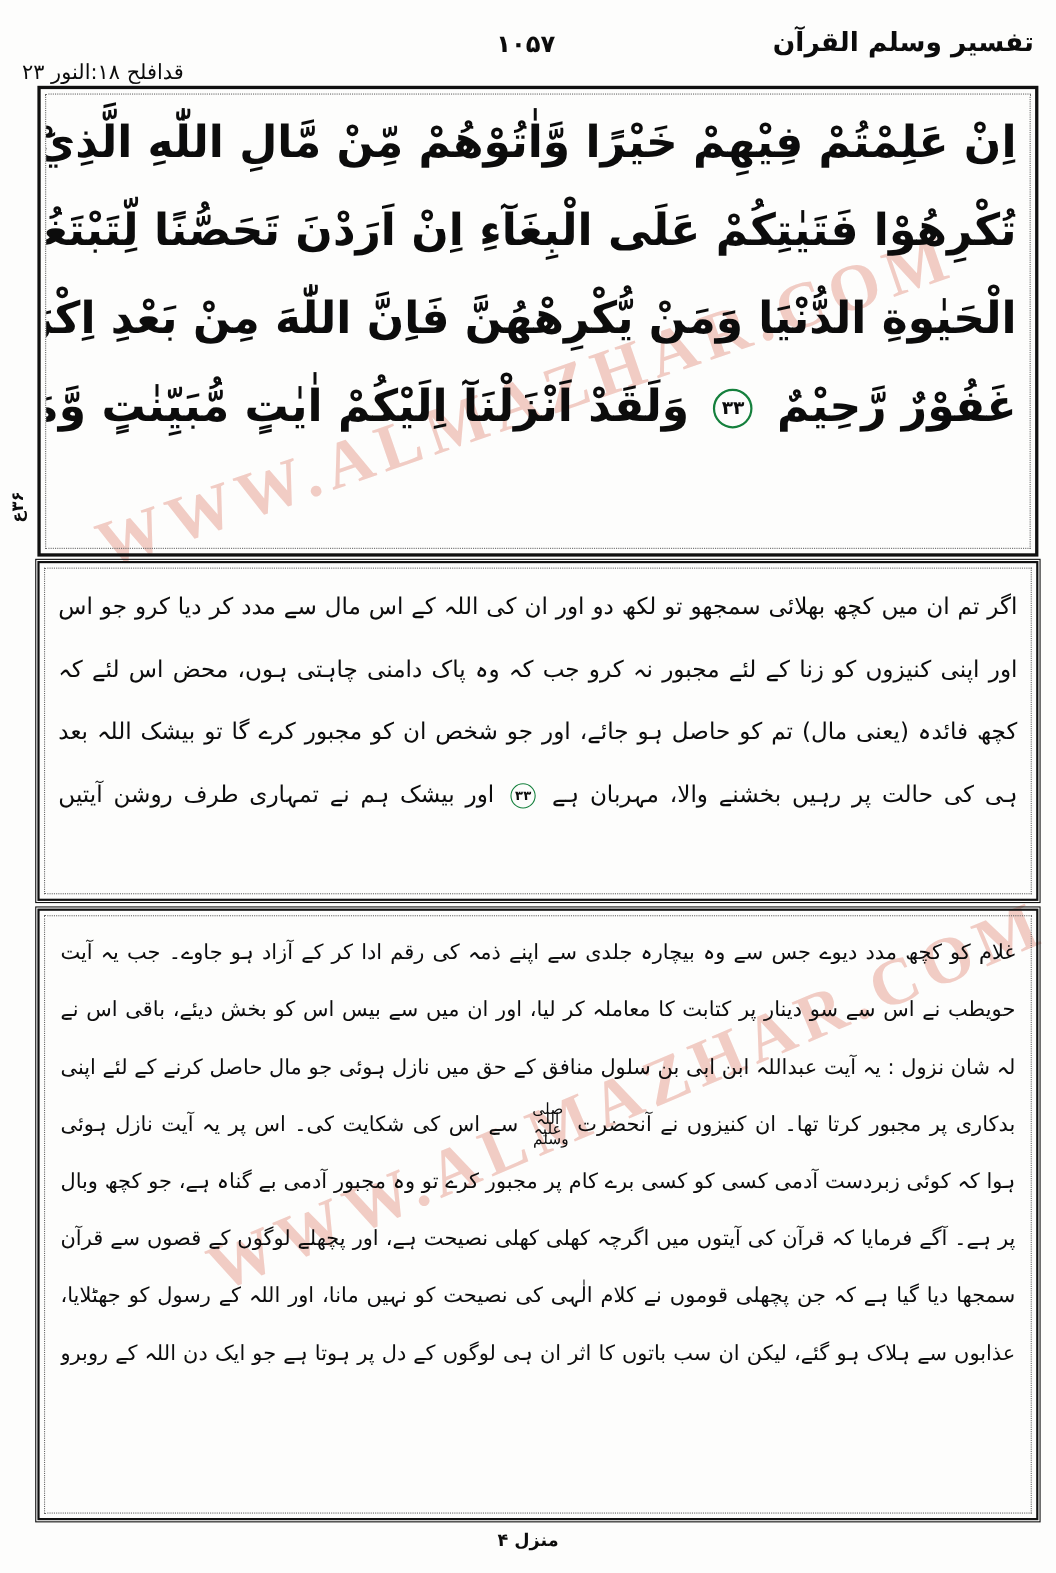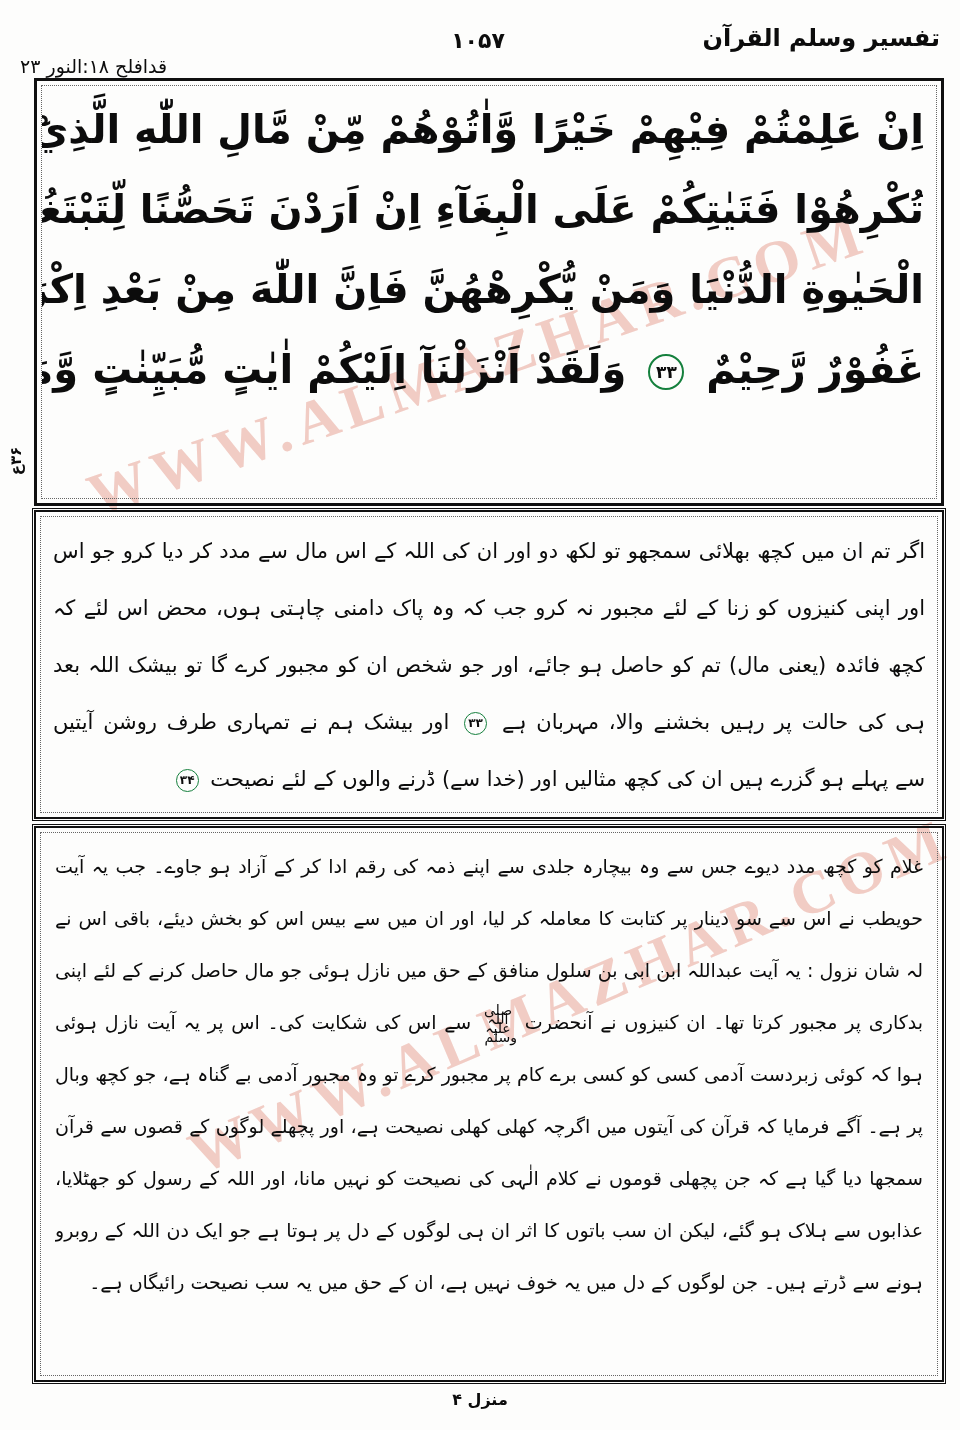--- a/index.html
+++ b/index.html
@@ -142,37 +142,35 @@
 </div>
 
 <div class="margin-marker">۳۶ع</div>
 
 <div class="frame trans-frame">
   <div class="inner trans-inner">
       <div class="u-line">اگر تم ان میں کچھ بھلائی سمجھو تو لکھ دو اور ان کی اللہ کے اس مال سے مدد کر دیا کرو جو اس نے تم کو دے رکھا ہے</div>
       <div class="u-line">اور اپنی کنیزوں کو زنا کے لئے مجبور نہ کرو جب کہ وہ پاک دامنی چاہتی ہوں، محض اس لئے کہ دنیوی زندگی کا</div>
       <div class="u-line">کچھ فائدہ (یعنی مال) تم کو حاصل ہو جائے، اور جو شخص ان کو مجبور کرے گا تو بیشک اللہ بعد اس کے کہ وہ مجبوری</div>
       <div class="u-line">ہی کی حالت پر رہیں بخشنے والا، مہربان ہے <span class="marker">۳۳</span> اور بیشک ہم نے تمہاری طرف روشن آیتیں اتاریں اور جو لوگ تم</div>
-      <div class="u-line">سے پہلے ہو گزرے ہیں ان کی کچھ مثالیں اور (خدا سے) ڈرنے والوں کے لئے نصیحت <span class="marker">۳۴</span></div>
     </div>
 </div>
 
 <div class="frame comm-frame">
   <div class="inner comm-inner">
     <div class="comm-p1">
         <div class="c-line">غلام کو کچھ مدد دیوے جس سے وہ بیچارہ جلدی سے اپنے ذمہ کی رقم ادا کر کے آزاد ہو جاوے۔ جب یہ آیت نازل ہوئی تو</div>
         <div class="c-line">حویطب نے اس سے سو دینار پر کتابت کا معاملہ کر لیا، اور ان میں سے بیس اس کو بخش دیئے، باقی اس نے ادا کر دیئے۔</div>
       </div>
     <div class="comm-p2">
         <div class="c-line">لہ شان نزول : یہ آیت عبداللہ ابن ابی بن سلول منافق کے حق میں نازل ہوئی جو مال حاصل کرنے کے لئے اپنی کنیزوں کو</div>
         <div class="c-line">بدکاری پر مجبور کرتا تھا۔ ان کنیزوں نے آنحضرت <span class="salawat">صلی اللہ علیہ وسلم</span> سے اس کی شکایت کی۔ اس پر یہ آیت نازل ہوئی جس سے معلوم</div>
         <div class="c-line">ہوا کہ کوئی زبردست آدمی کسی کو کسی برے کام پر مجبور کرے تو وہ مجبور آدمی بے گناہ ہے، جو کچھ وبال ہے وہ مجبور کرنے والے شخص</div>
         <div class="c-line">پر ہے۔ آگے فرمایا کہ قرآن کی آیتوں میں اگرچہ کھلی کھلی نصیحت ہے، اور پچھلے لوگوں کے قصوں سے قرآن میں یہ بھی جگہ جگہ</div>
         <div class="c-line">سمجھا دیا گیا ہے کہ جن پچھلی قوموں نے کلام الٰہی کی نصیحت کو نہیں مانا، اور اللہ کے رسول کو جھٹلایا، وہ لوگ طرح طرح کے</div>
         <div class="c-line">عذابوں سے ہلاک ہو گئے، لیکن ان سب باتوں کا اثر ان ہی لوگوں کے دل پر ہوتا ہے جو ایک دن اللہ کے روبرو کھڑے</div>
-        <div class="c-line">ہونے سے ڈرتے ہیں۔ جن لوگوں کے دل میں یہ خوف نہیں ہے، ان کے حق میں یہ سب نصیحت رائیگاں ہے۔</div>
       </div>
   </div>
 </div>
 
 <div class="footer">
   <span>منزل ۴</span>
 </div>
 
 </body></html>

